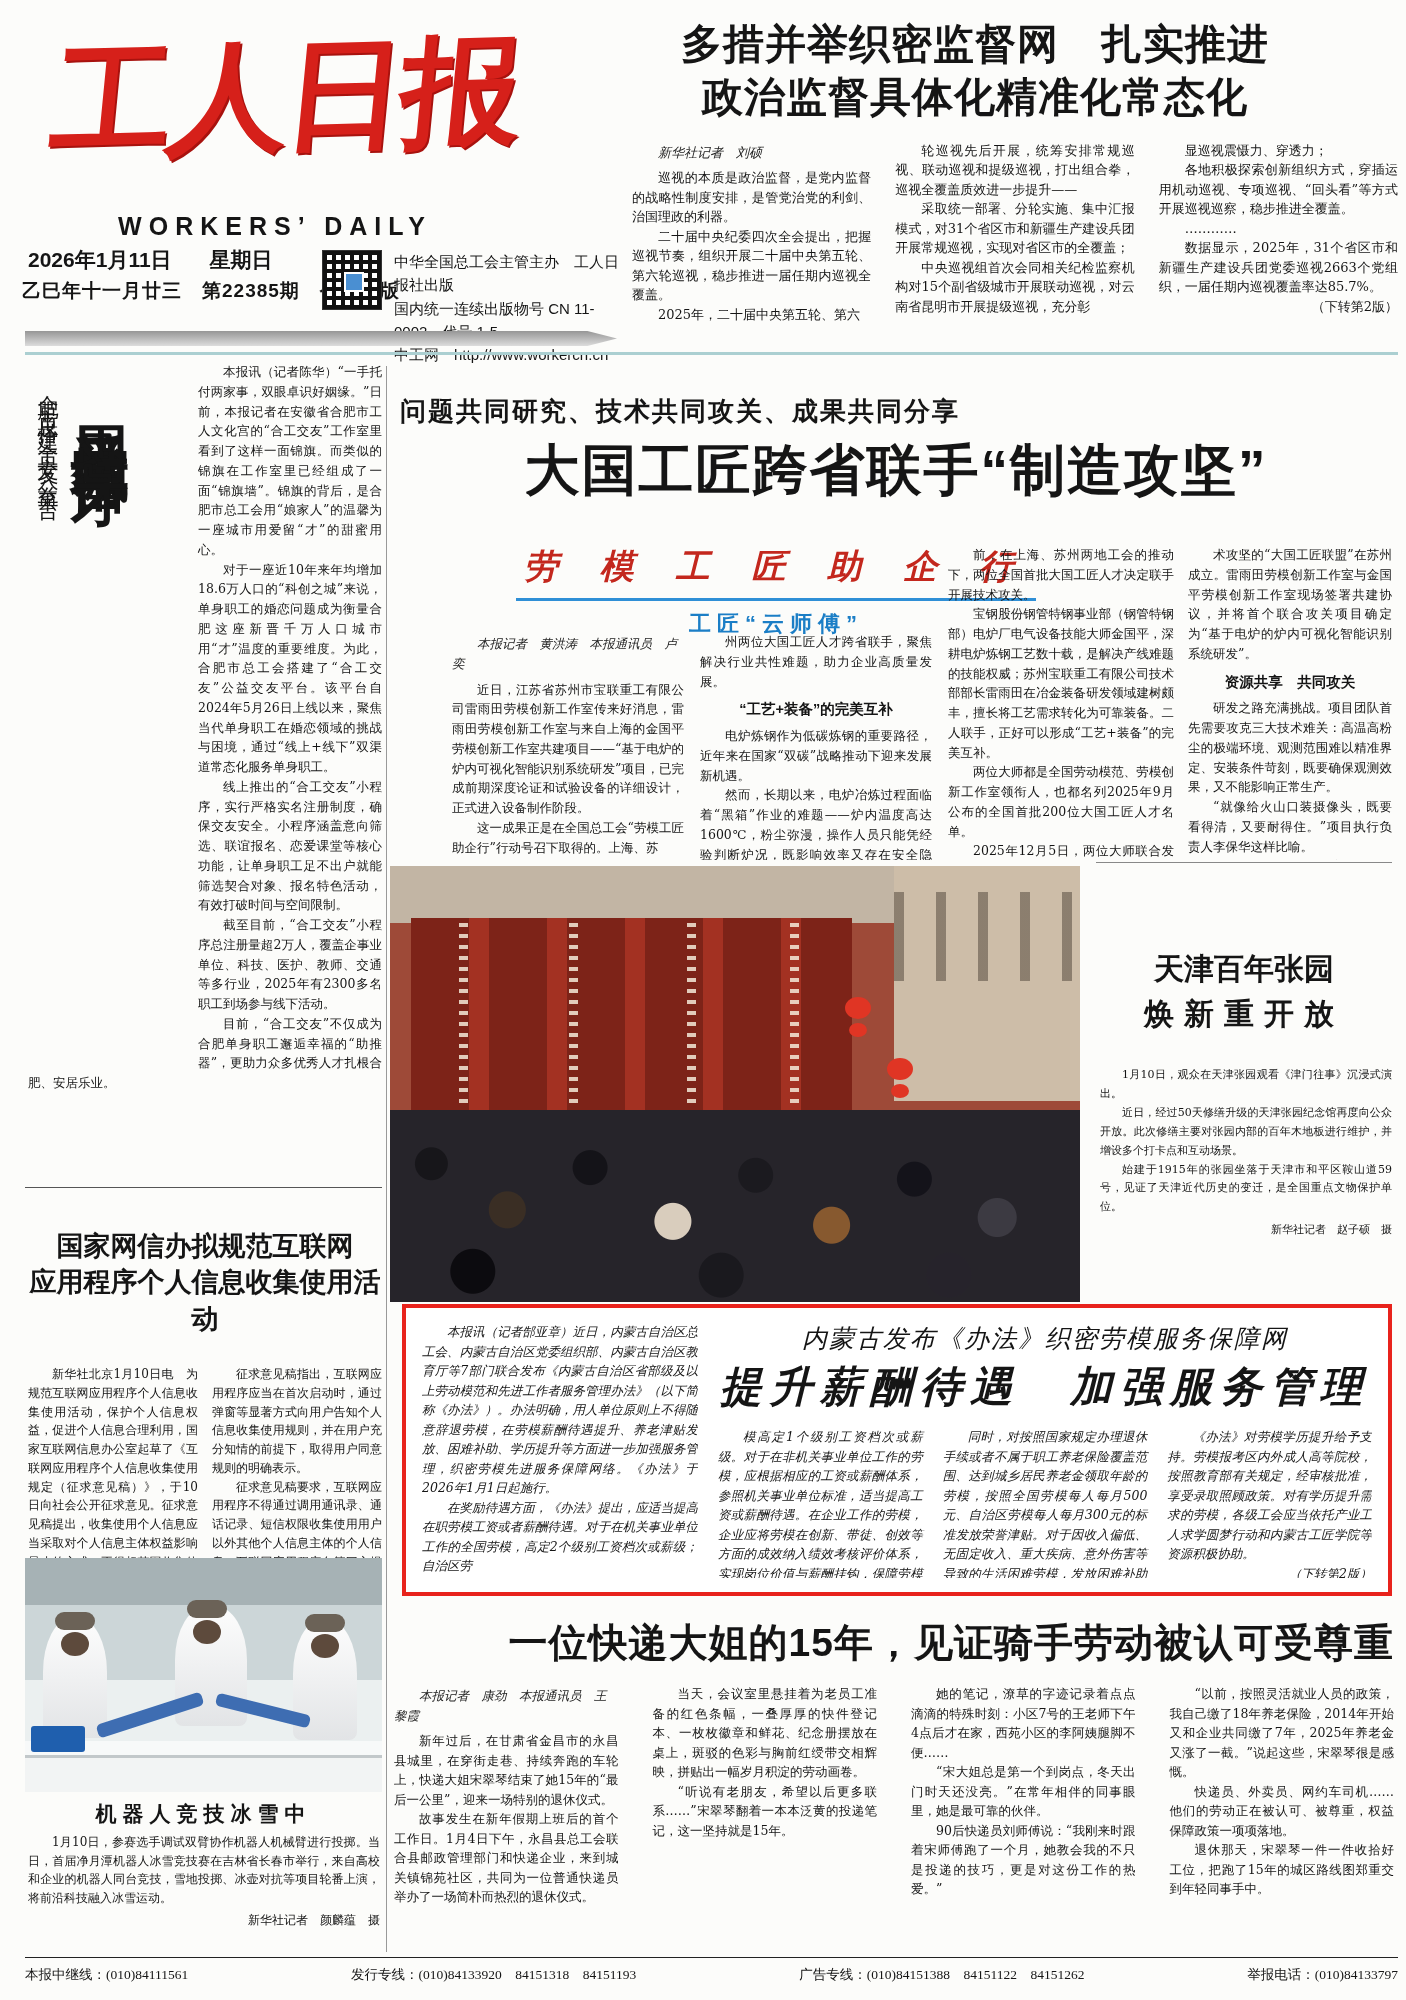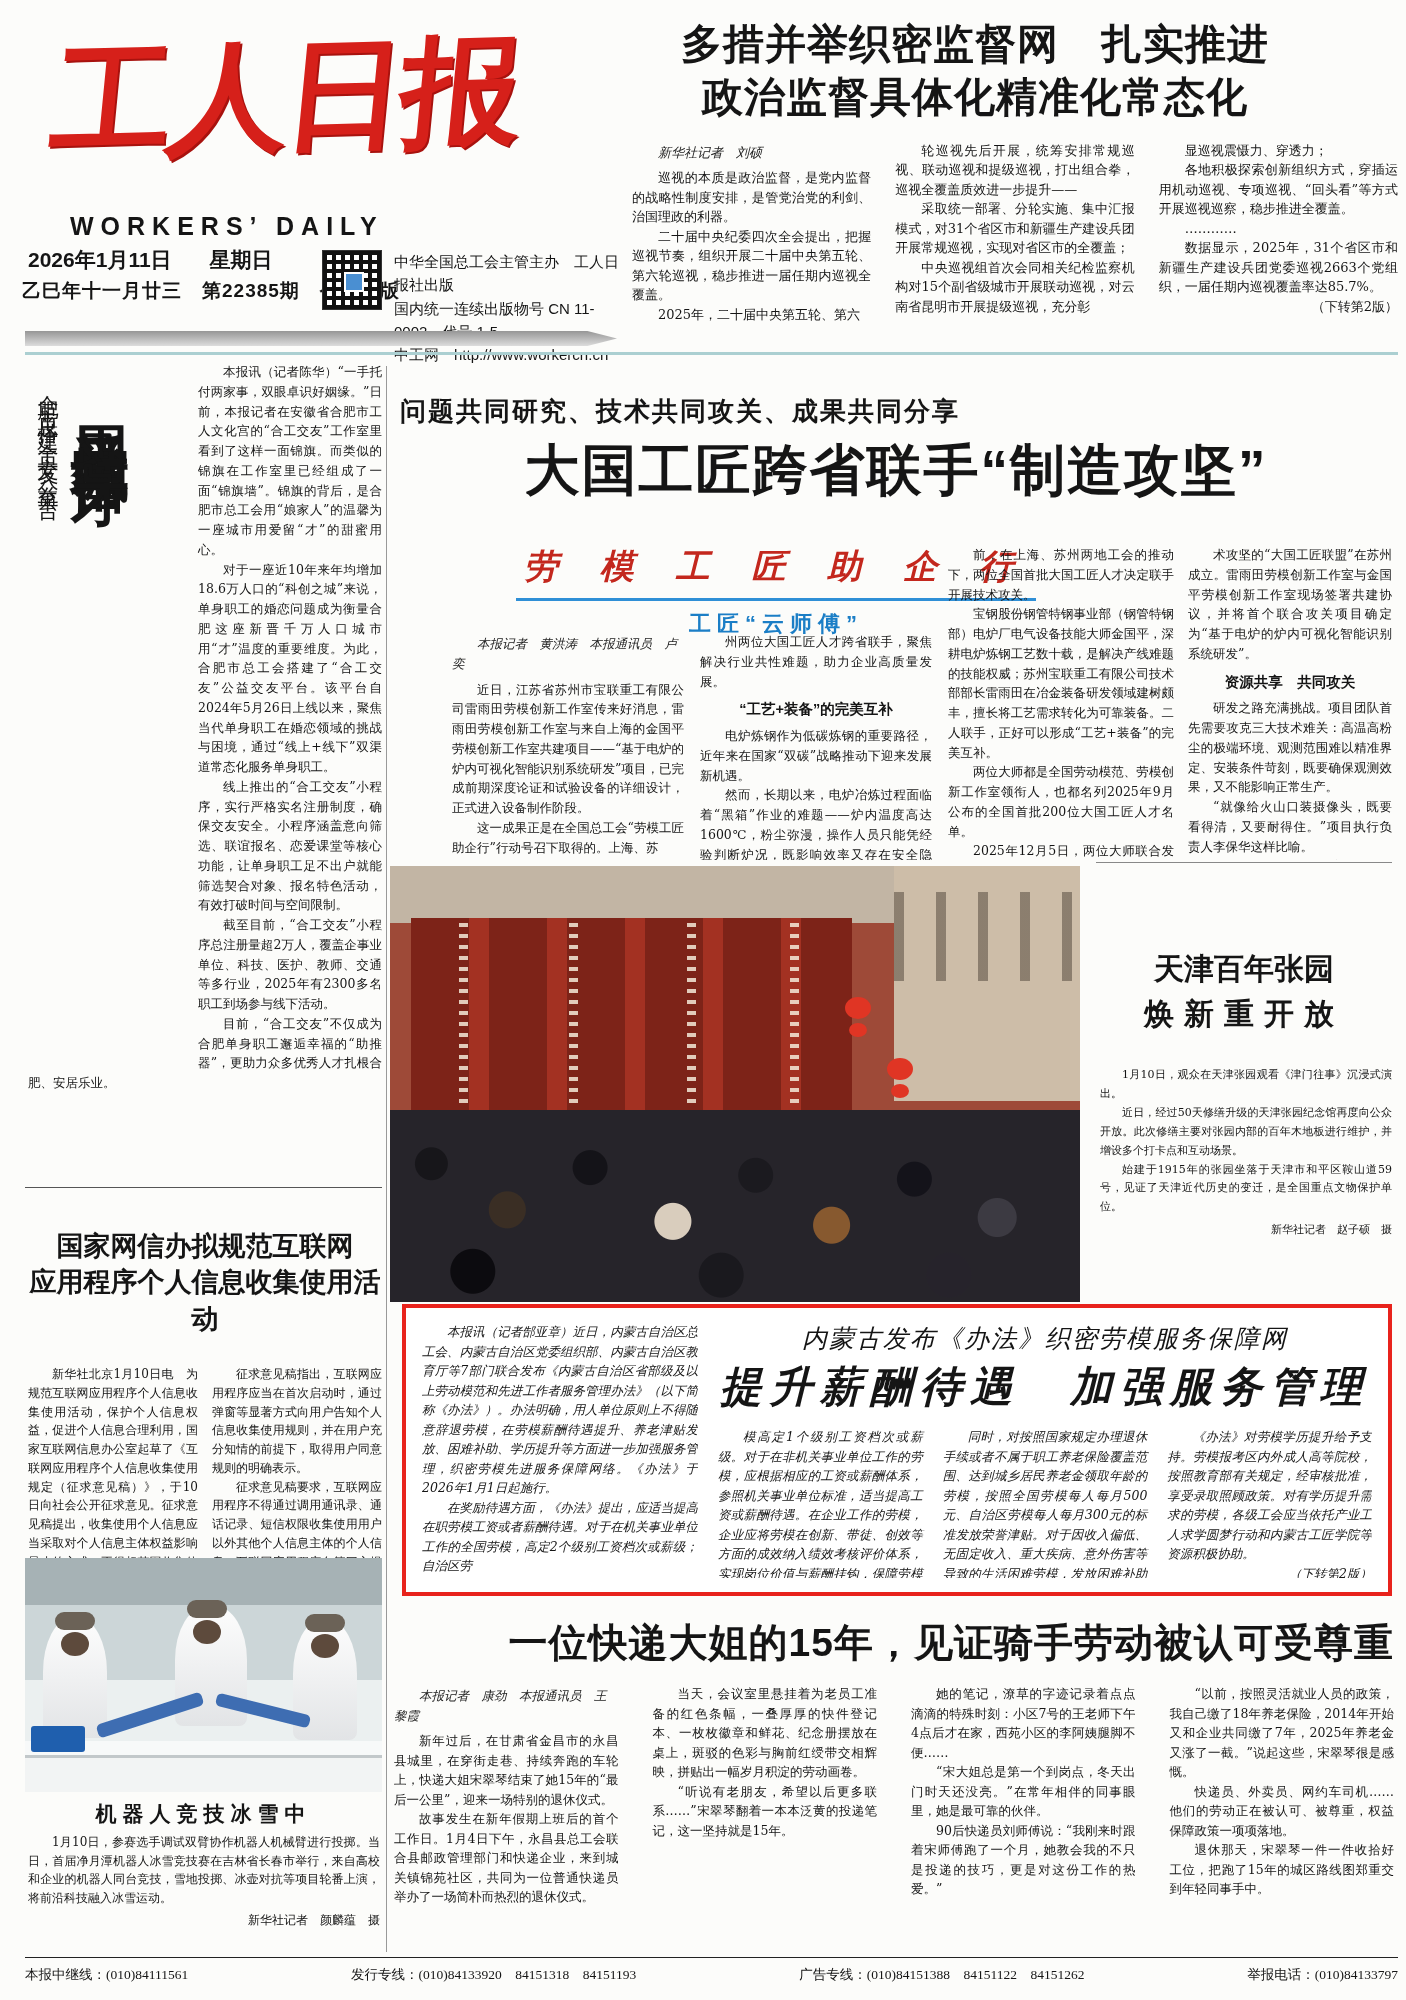--- a/index.html
+++ b/index.html
@@ -7,21 +7,21 @@
         font-family:"DejaVu Serif","Liberation Serif",serif;color:#151515;overflow:hidden;}
   .para{margin:0;text-indent:2em;text-align:justify;}
   .byline{margin:2px 0 6px;text-indent:2em;font-style:italic;color:#222;}
   .colhead{margin:7px 0 5px;text-align:center;font-weight:bold;font-size:14.5px;
            font-family:"Liberation Sans",sans-serif;text-indent:0;}
   .turn{text-align:right;text-indent:0;}
   
   .mast-title{position:absolute;left:52px;top:8px;width:480px;height:200px;font-size:120px;
               font-weight:900;color:#d6201a;letter-spacing:-4px;line-height:1.45;white-space:nowrap;
               transform:skewX(-7deg) rotate(-1.5deg);text-shadow:2px 2px 0 #a8120e;}
-  .mast-en{position:absolute;left:70px;top:212px;width:410px;text-align:left;
+  .mast-en{position:absolute;left:70px;top:212px;width:410px;text-align:center;
            font-family:"Liberation Sans",sans-serif;font-weight:bold;font-size:25px;letter-spacing:7px;}
   .date1{position:absolute;left:28px;top:246px;font-size:21px;font-weight:bold;
          font-family:"Liberation Sans",sans-serif;}
   .date1 span{margin-right:38px;}
   .date2{position:absolute;left:22px;top:278px;font-size:19px;font-weight:bold;
          font-family:"Liberation Sans",sans-serif;letter-spacing:1px;}
   .qr{position:absolute;left:322px;top:250px;width:58px;height:58px;border:1px solid #333;
       background-image:repeating-linear-gradient(0deg,#111 0 4px,transparent 4px 9px),
                        repeating-linear-gradient(90deg,#111 0 4px,#fff 4px 9px);}
   .qr::after{content:"";position:absolute;left:21px;top:21px;width:16px;height:16px;background:#4a8fd2;border:2px solid #fff;}

